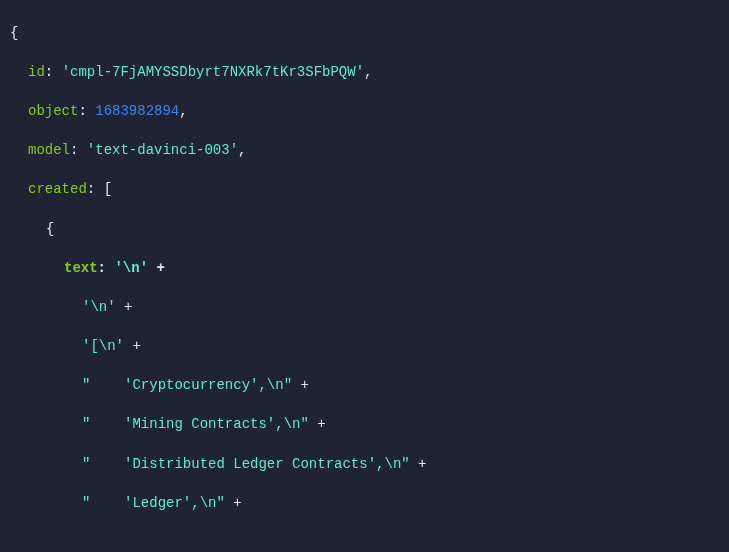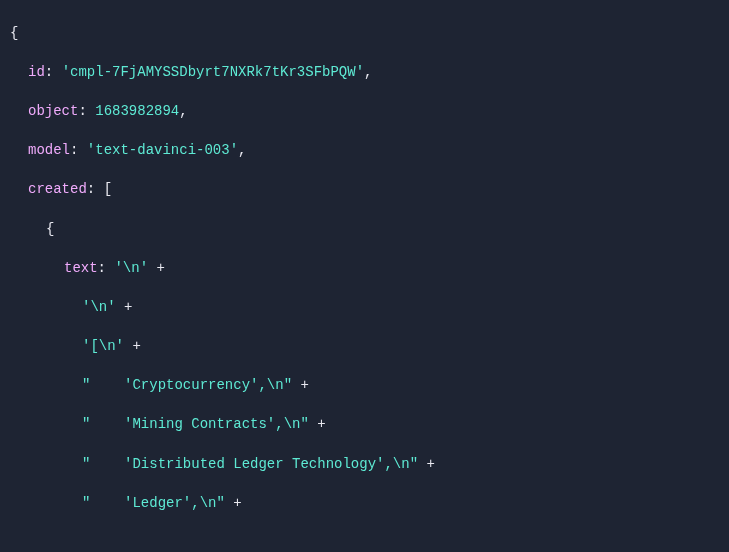--- a/index.html
+++ b/index.html
@@ -16,46 +16,46 @@
     width: 729px;
     height: 552px;
     overflow: hidden;
     padding: 4px 0;
   }
   .code-block {
     white-space: pre;
     padding-left: 10px;
   }
   .punct { color: #e8e8f0; }
-  .key { color: #f0abfc; text-align: right; }
+  .key { color: #84cc16; text-align: right; }
   .str { color: #5eead4; }
-  .num { color: #5eead4; }
+  .num { color: #3b82f6; }
   .indent0 { padding-left: 0; }
   .indent1 { padding-left: 18px; }
   .indent2 { padding-left: 36px; }
-  .indent3 { padding-left: 54px; }
+  .indent3 { padding-left: 54px; font-weight: bold; }
   .indent3b { padding-left: 72px; }
   .line { display: block; }
 </style>
 </head>
 <body>
 
 <div class="code-block">
 <span class="line indent0"><span class="punct">{</span></span>
 <span class="line indent1"><span class="key">id</span><span class="punct">: </span><span class="str">'cmpl-7FjAMYSSDbyrt7NXRk7tKr3SFbPQW'</span><span class="punct">,</span></span>
 <span class="line indent1"><span class="key">object</span><span class="punct">: </span><span class="num">1683982894</span><span class="punct">,</span></span>
 <span class="line indent1"><span class="key">model</span><span class="punct">: </span><span class="str">'text-davinci-003'</span><span class="punct">,</span></span>
 <span class="line indent1"><span class="key">created</span><span class="punct">: </span><span class="punct">[</span></span>
 <span class="line indent2"><span class="punct">{</span></span>
 <span class="line indent3"><span class="key">text</span><span class="punct">: </span><span class="str">'\n'</span><span class="punct"> +</span></span>
 <span class="line indent3b"><span class="str">'\n'</span><span class="punct"> +</span></span>
 <span class="line indent3b"><span class="str">'[\n'</span><span class="punct"> +</span></span>
 <span class="line indent3b"><span class="str">"    '</span><span class="str">Cryptocurrency</span><span class="str">',\n"</span><span class="punct"> +</span></span>
 <span class="line indent3b"><span class="str">"    '</span><span class="str">Mining Contracts</span><span class="str">',\n"</span><span class="punct"> +</span></span>
-<span class="line indent3b"><span class="str">"    '</span><span class="str">Distributed Ledger Technology</span><span class="str">',\n"</span><span class="punct"> +</span></span>
+<span class="line indent3b"><span class="str">"    '</span><span class="str">Distributed Ledger Contracts</span><span class="str">',\n"</span><span class="punct"> +</span></span>
 <span class="line indent3b"><span class="str">"    '</span><span class="str">Ledger</span><span class="str">',\n"</span><span class="punct"> +</span></span>
 
 
 
 
 
 
 
 
 

